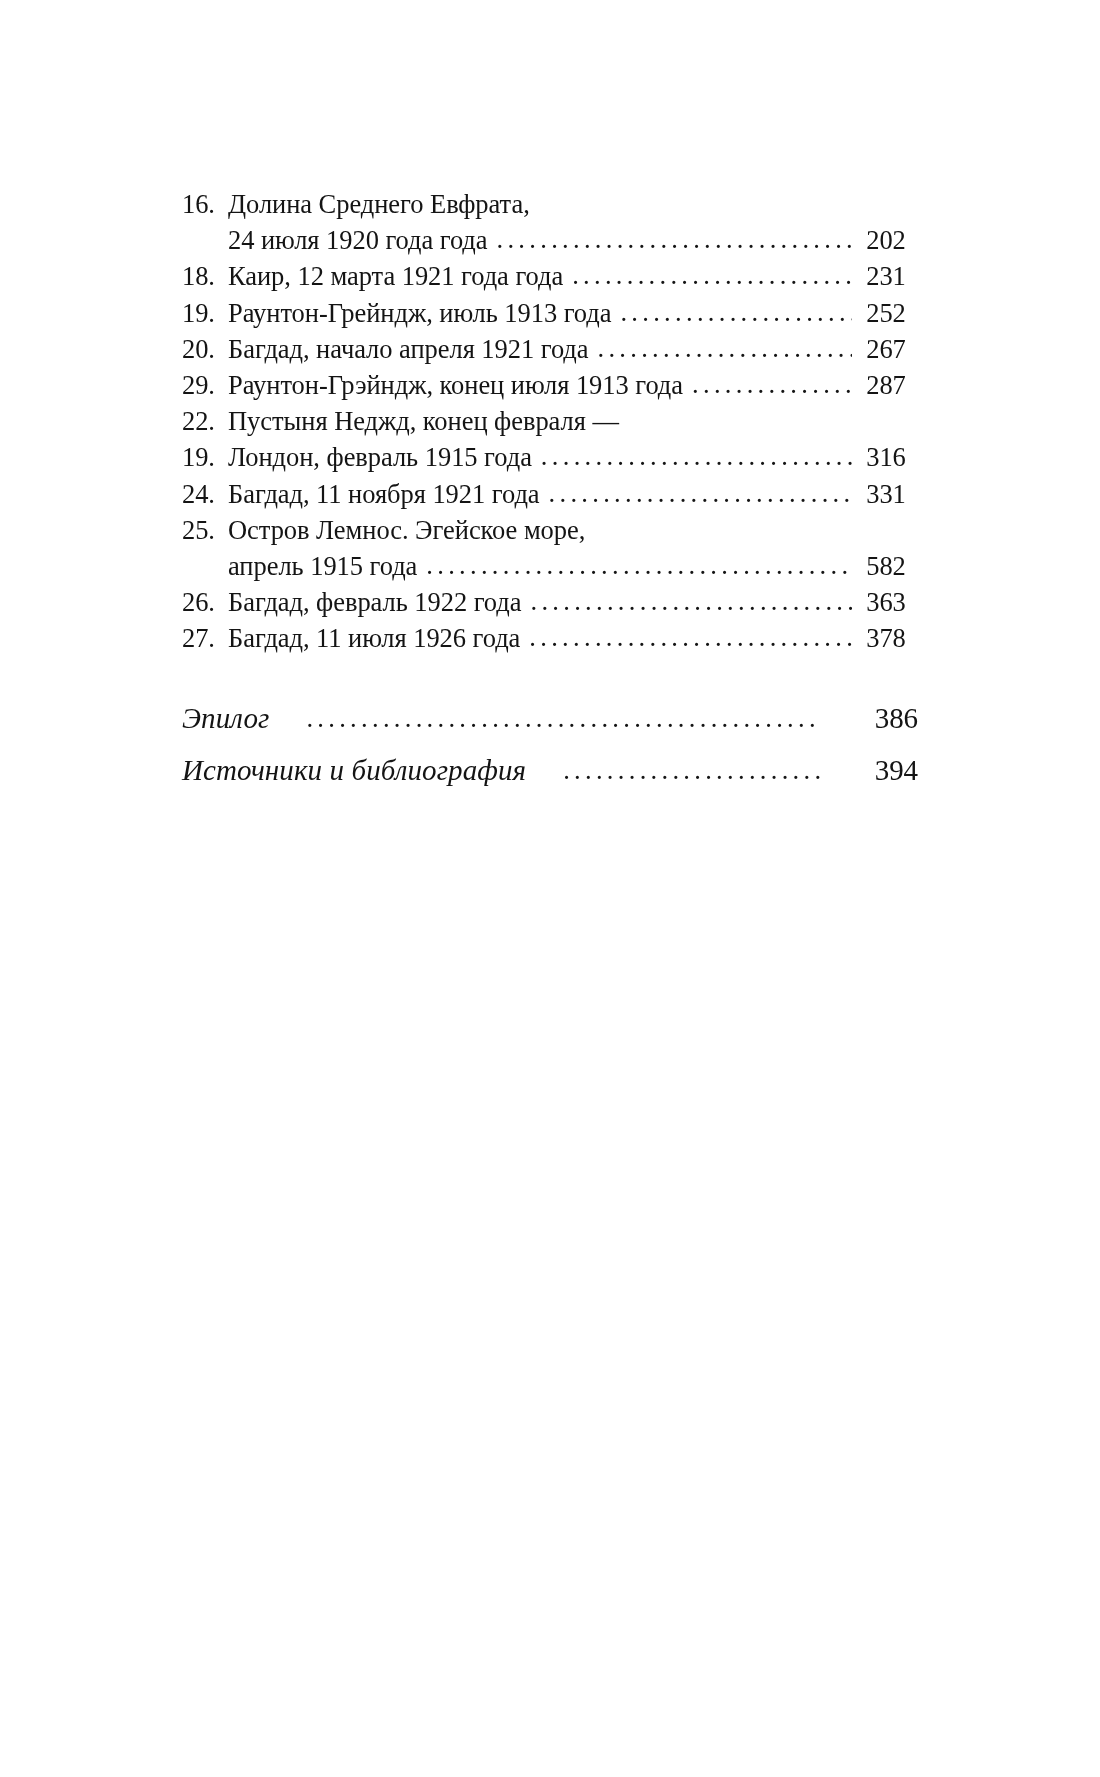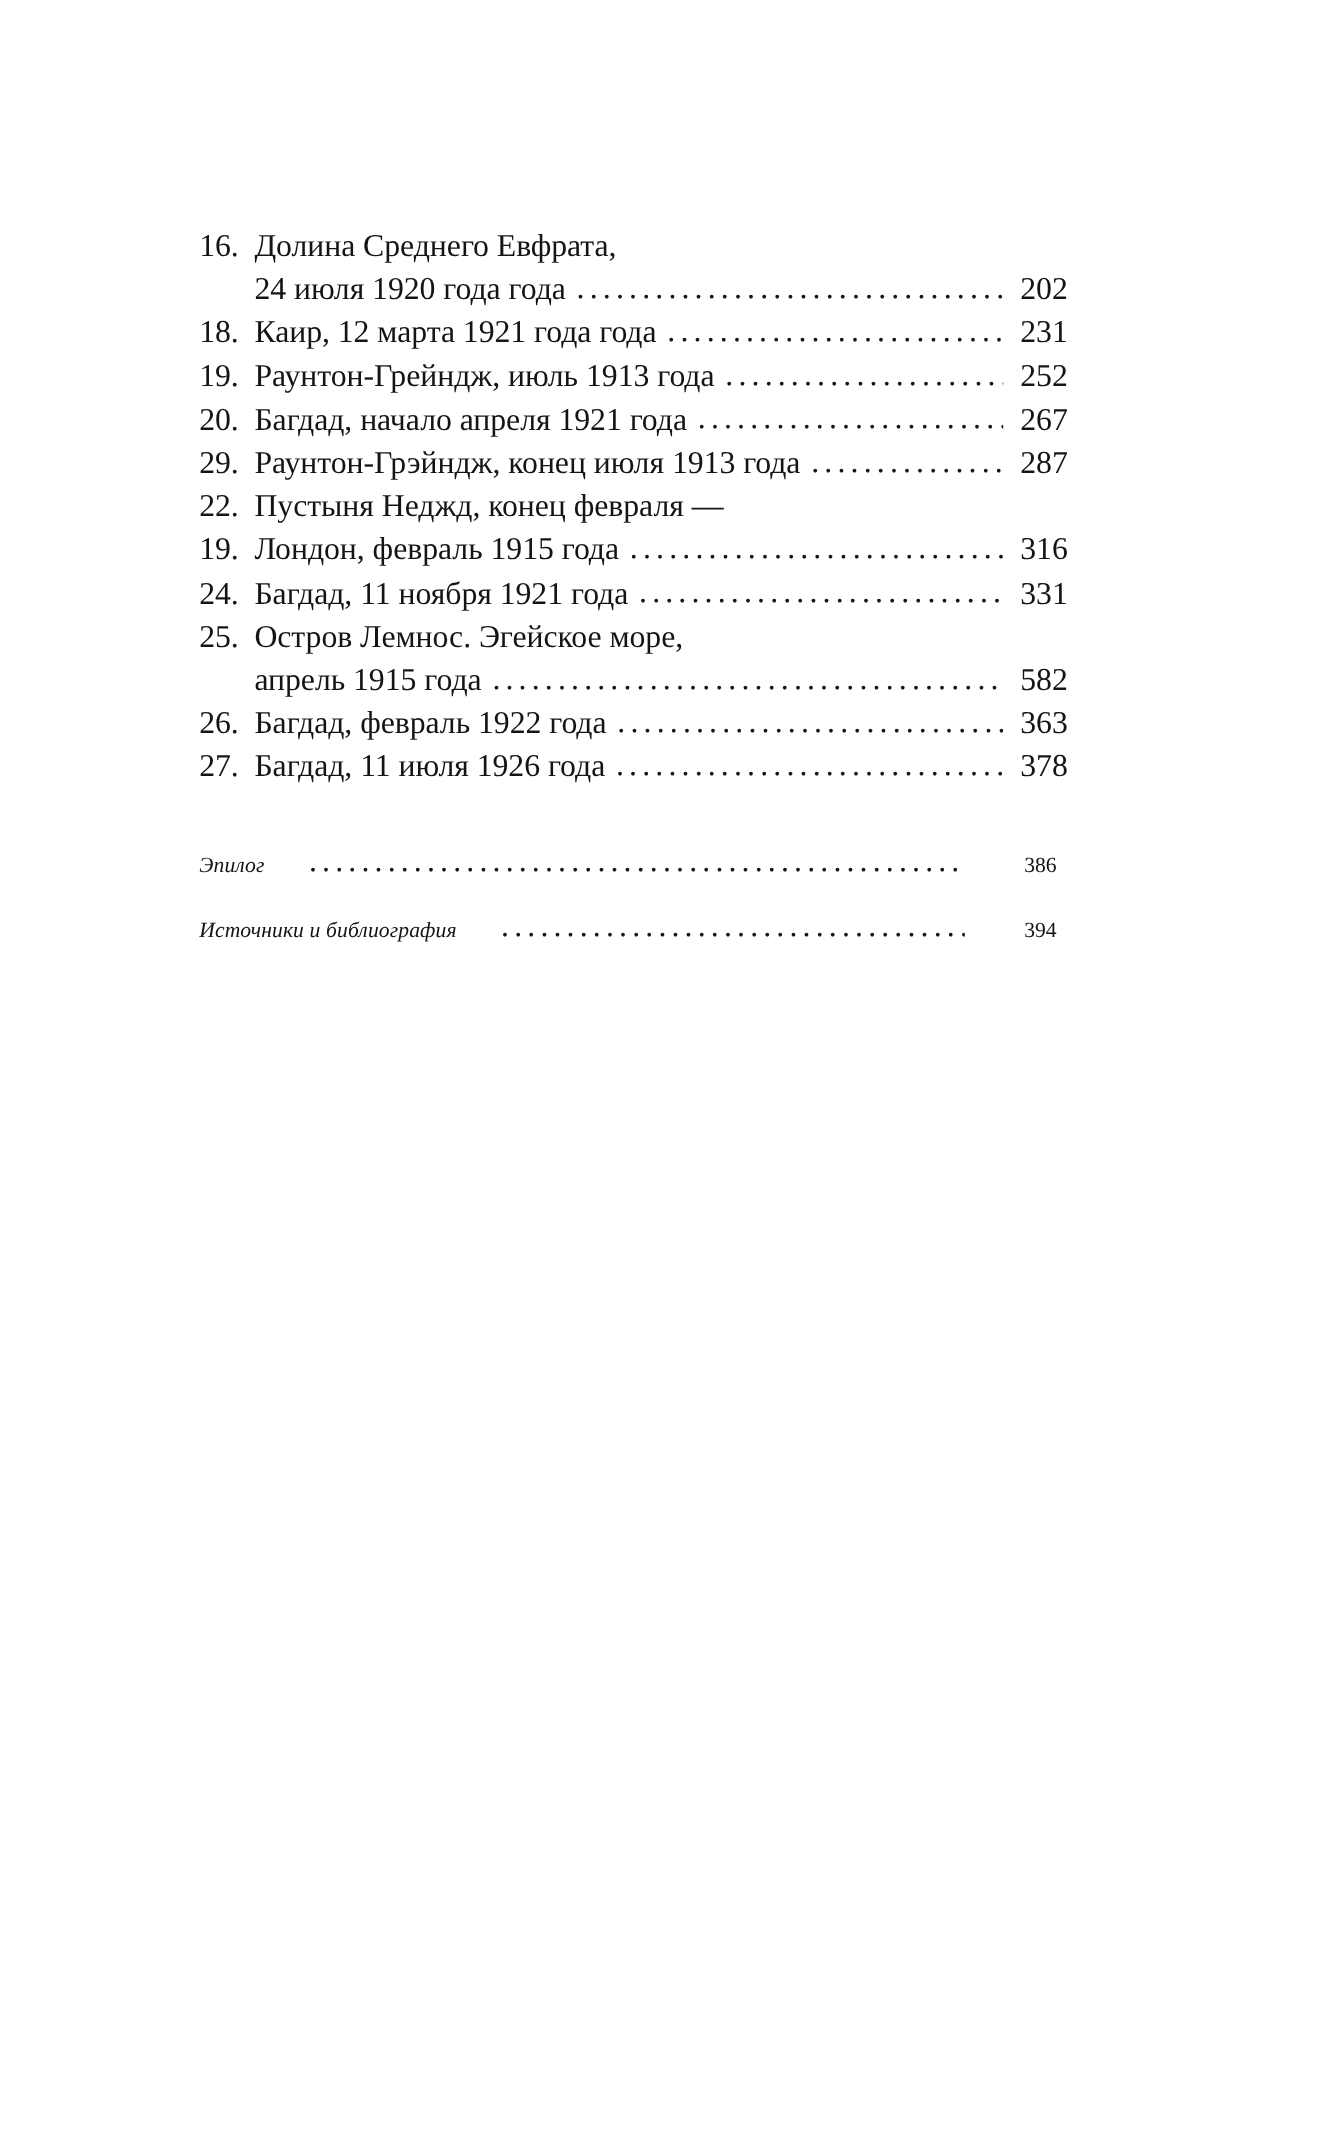--- a/index.html
+++ b/index.html
@@ -12,21 +12,21 @@
     width: 1100px;
     height: 1777px;
     background: #ffffff;
     margin: 0 auto;
     overflow: hidden;
     font-family: "Liberation Serif", "DejaVu Serif", serif;
     color: #141414;
   }
   .toc {
     position: absolute;
-    left: 166px;
+    left: 182px;
     top: 186px;
     width: 736px;
   }
 
   
   .entry {
     display: block;
     margin: 0;
     padding: 0;
   }
@@ -72,21 +72,21 @@
     letter-spacing: -0.1px;
   }
 
   
   .backmatter {
     margin-top: 36px;
   }
   .bm-line {
     display: flex;
     align-items: baseline;
-    font-size: 18px;
+    font-size: 29px;
     line-height: 51px;
     white-space: nowrap;
     gap: 28px;
   }
   .bm-title {
     flex: 0 0 auto;
     font-style: italic;
     padding-right: 9px;
     letter-spacing: 0.1px;
   }
@@ -98,21 +98,21 @@
     font-size: 26.5px;
     position: relative;
     top: -1px;
   }
   .bm-leader::before {
     content: "......................................................................................................";
   }
   .bm-page {
     flex: 0 0 auto;
     width: 70px;
-    text-align: center;
+    text-align: right;
     letter-spacing: -0.1px;
   }
 </style>
 </head>
 <body>
 
 <div class="page">
   <div class="toc">
 
     <div class="entry">

